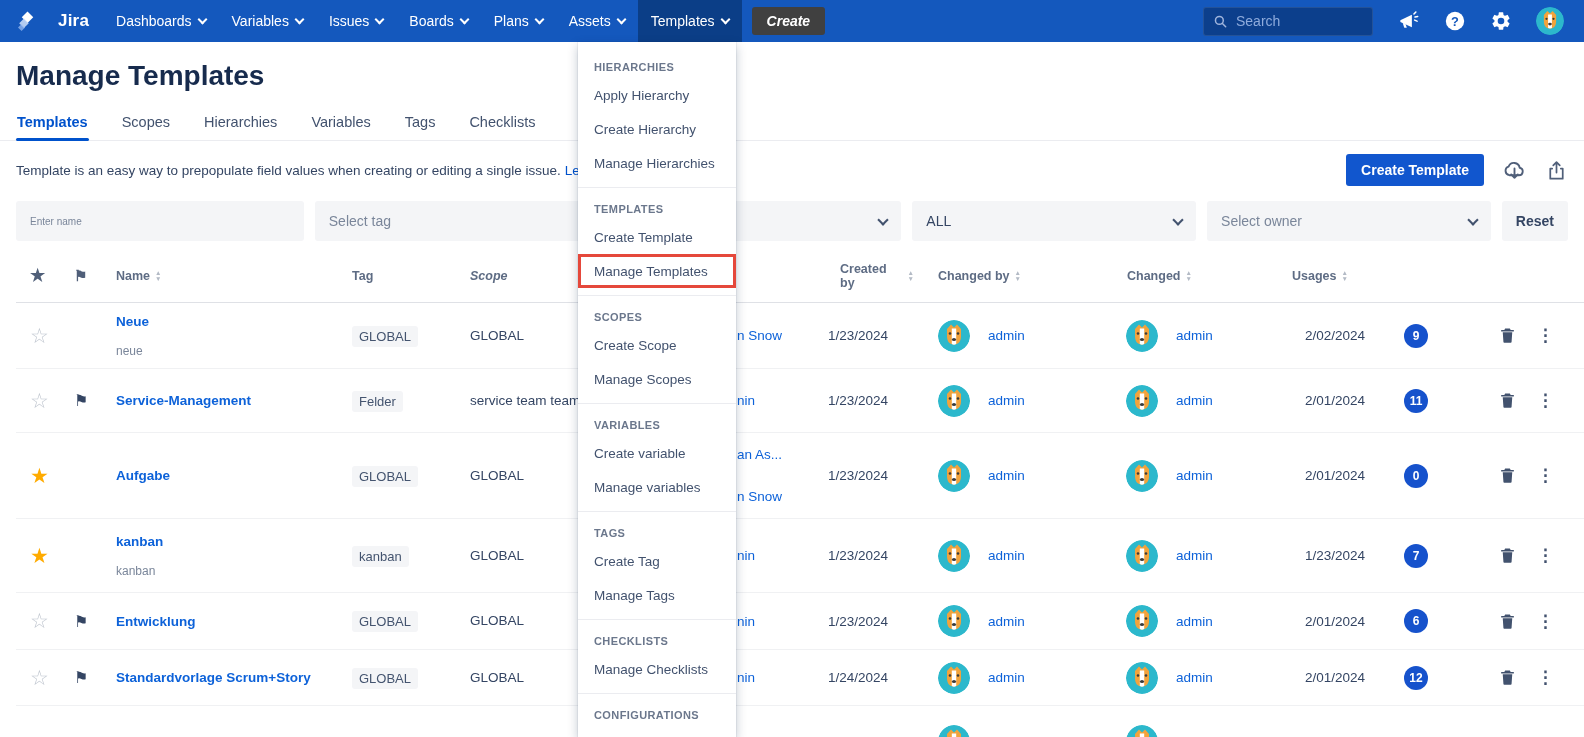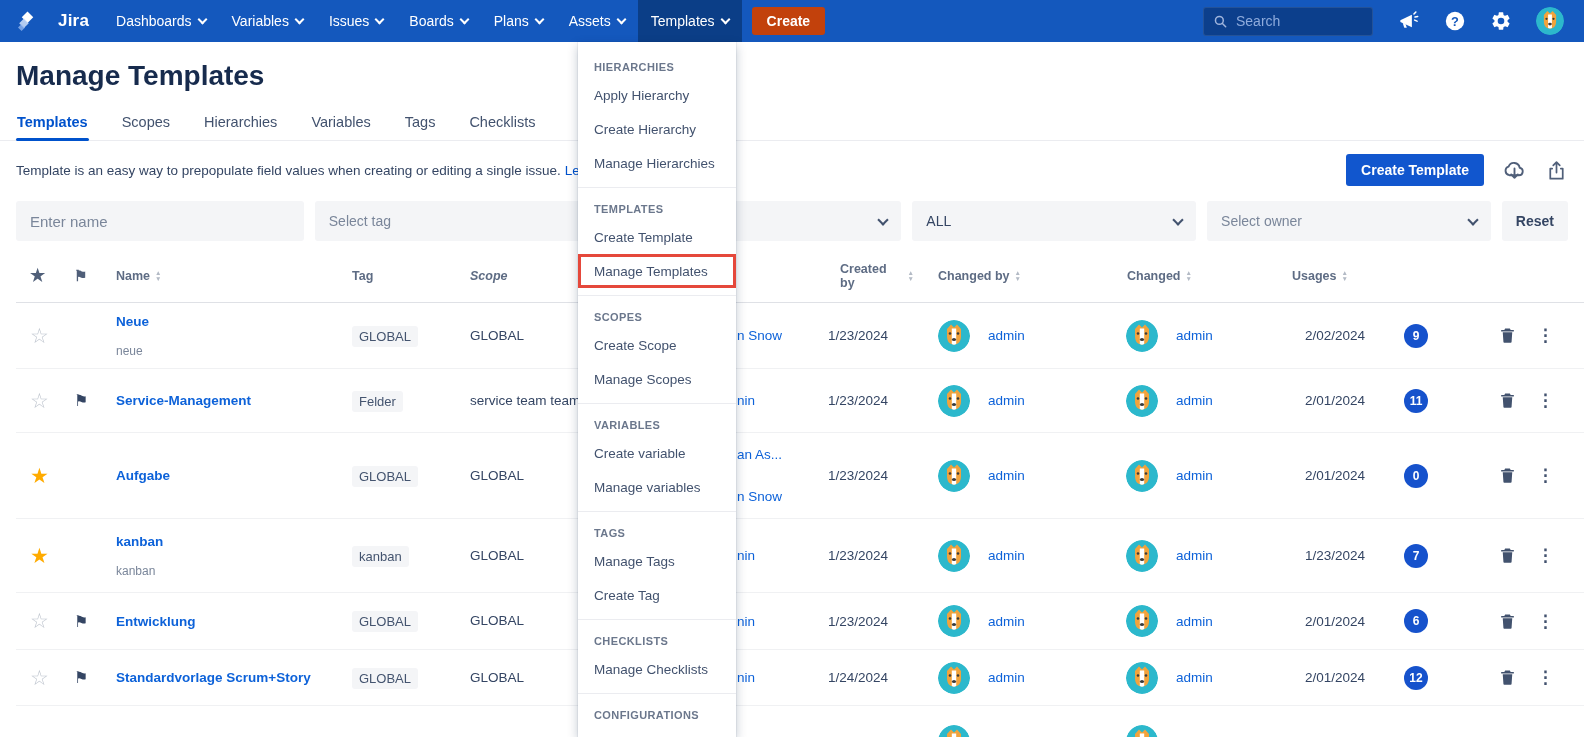--- a/index.html
+++ b/index.html
@@ -10,22 +10,22 @@
   
   .topnav { height:42px; background:#1458BD; display:flex; align-items:stretch; color:#fff; padding-left:14px; }
   .brand { display:flex; align-items:center; gap:19px; padding:0 14px 0 2px; }
   .brand-title { font-size:17px; font-weight:700; letter-spacing:.2px; }
   .nav-items { display:flex; align-items:stretch; }
   .nav-item { display:flex; align-items:center; gap:7px; padding:0 13px; font-size:14px; cursor:pointer; }
   .nav-item.active { background:#0B3E87; }
   .chev { width:7px; height:7px; border-right:2px solid #fff; border-bottom:2px solid #fff;
     transform:rotate(45deg); margin-top:-3px; }
   .chev.dark { border-color:#42526E; width:8px; height:8px; }
-  .create-btn { align-self:center; margin-left:10px; background:#c2410c; border-radius:3px;
-    padding:6px 15px; font-size:14px; font-weight:700; cursor:pointer; }
+  .create-btn { align-self:center; margin-left:10px; background:#404040; border-radius:3px;
+    padding:6px 15px; font-size:14px; font-weight:700; cursor:pointer;font-style:italic; }
   .nav-right { margin-left:auto; display:flex; align-items:center; gap:24px; padding-right:20px; }
   .searchbox { width:170px; height:29px; background:#0C3F8C; border:1px solid rgba(255,255,255,.1);
     border-radius:3px; display:flex; align-items:center; gap:8px; padding:0 9px; }
   .searchbox input { background:transparent; border:none; outline:none; color:#CFE0F7;
     font-size:14px; width:115px; font-family:"Liberation Sans",sans-serif; }
   .searchbox input::placeholder { color:#8EABDC; }
   .navicon { display:flex; align-items:center; cursor:pointer; }
 
   
   .page-title { padding:18px 16px 14px; font-size:28px; font-weight:700; color:#172B4D; }
@@ -39,21 +39,21 @@
   .desc { font-size:13.5px; color:#344563; }
   .desc a { color:#0052CC; text-decoration:none; margin-left:4px; }
   .toolbar-right { margin-left:auto; display:flex; align-items:center; gap:18px; }
   .primary-btn { background:#1156CE; color:#fff; font-size:14px; font-weight:700;
     padding:8px 15px; border-radius:3px; border:none; cursor:pointer; font-family:"Liberation Sans",sans-serif; }
   .tool-icon { color:#505F79; cursor:pointer; display:flex; }
 
   .filters { display:flex; gap:11px; padding:2px 16px 8px; }
   .filt { background:#F4F5F7; border-radius:3px; height:40px; display:flex; align-items:center;
     padding:0 14px; font-size:14px; color:#7A869A; }
-  .filt input { background:transparent; border:none; outline:none; font-size:15px; width:100%;
+  .filt input { background:transparent; border:none; outline:none; font-size:10px; width:100%;
     color:#4c1d95; font-family:"Liberation Sans",sans-serif; }
   .filt input::placeholder { color:#7A869A; }
   .filt.sel { justify-content:space-between; cursor:pointer; }
   .filt.sel .val { color:#344563; }
   .w288 { width:288px; } .w284 { width:284px; }
   .reset-btn { background:#F4F5F7; border:none; border-radius:3px; height:40px; padding:0 14px;
     font-size:14px; font-weight:700; color:#344563; cursor:pointer; font-family:"Liberation Sans",sans-serif; }
 
   
   .table { padding-left:16px; }
@@ -617,22 +617,22 @@
       <div class="menu-item">Create Scope</div>
       <div class="menu-item">Manage Scopes</div>
     </div>
     <div class="menu-section">
       <div class="menu-header">VARIABLES</div>
       <div class="menu-item">Create variable</div>
       <div class="menu-item">Manage variables</div>
     </div>
     <div class="menu-section">
       <div class="menu-header">TAGS</div>
+      <div class="menu-item">Create Tag</div>
       <div class="menu-item">Manage Tags</div>
-      <div class="menu-item">Create Tag</div>
     </div>
     <div class="menu-section">
       <div class="menu-header">CHECKLISTS</div>
       <div class="menu-item">Manage Checklists</div>
     </div>
     <div class="menu-section">
       <div class="menu-header">CONFIGURATIONS</div>
       <div class="menu-item">Permissions</div>
     </div>
   </div>

